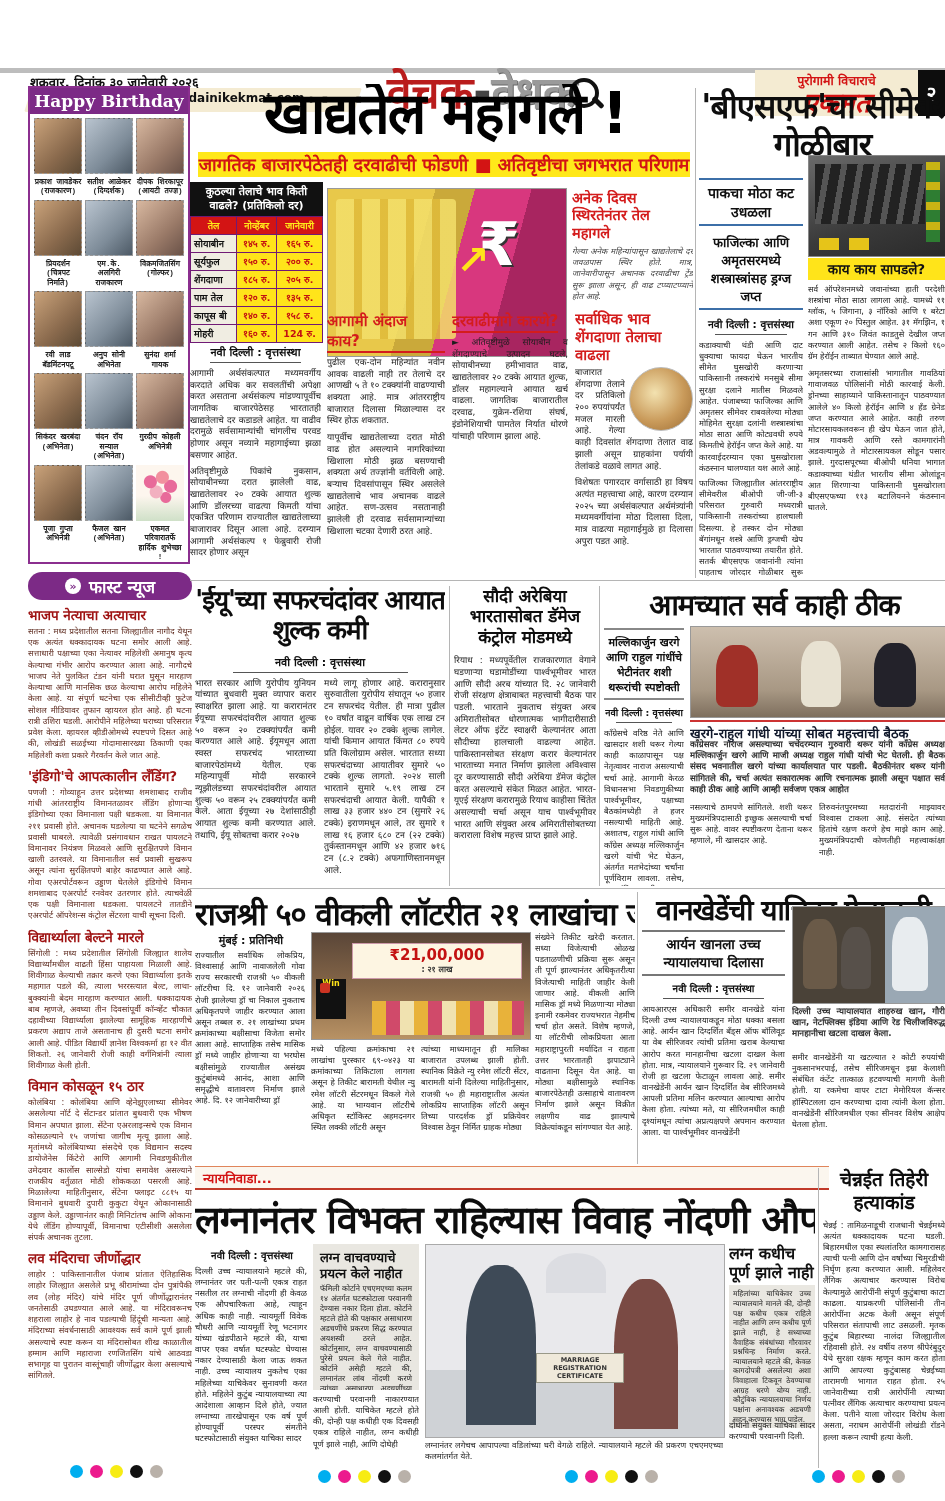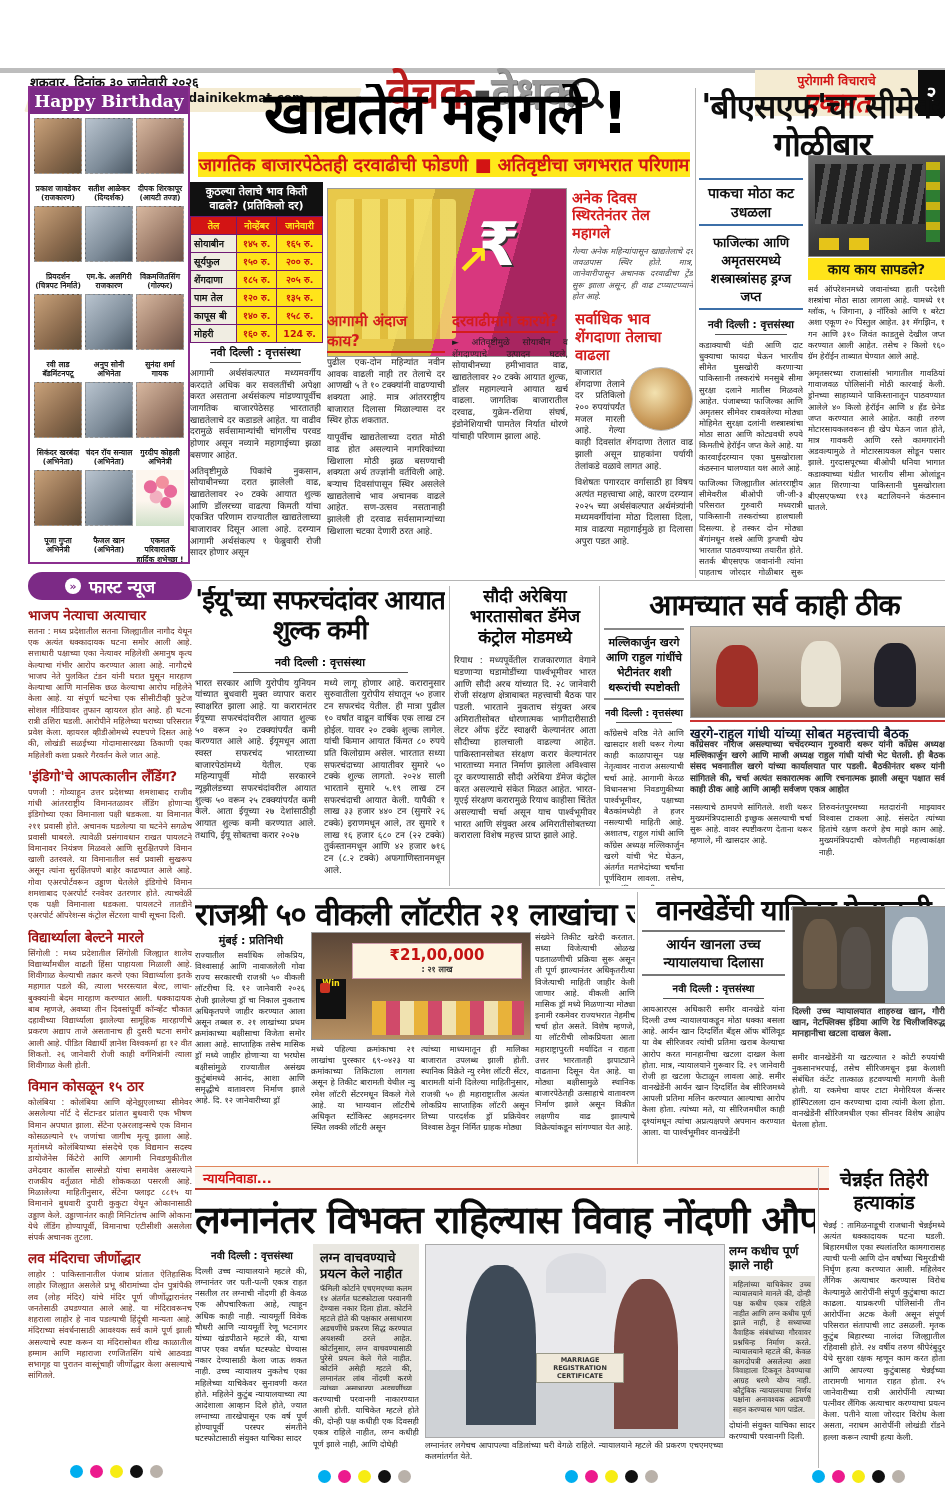--- a/index.html
+++ b/index.html
@@ -25,21 +25,21 @@
   .cream{background:#f4ebd2;}
   
   .bday{border:2px solid #8b2f8f;}
   .bday-head{background:#7c2a86;color:#fff;font-family:"DejaVu Serif","Liberation Serif",serif;font-weight:bold;font-size:17px;text-align:center;line-height:26px;}
   .bgrid{display:grid;grid-template-columns:1fr 1fr 1fr;gap:3px;padding:4px;}
   .bcell{text-align:center;}
   .bphoto{width:100%;height:56px;border:1px dashed #999;box-sizing:border-box;}
   .bcell:nth-child(3n+1) .bphoto{background:linear-gradient(135deg,#c9a27a,#8a6a4d 60%,#5d4a35);}
   .bcell:nth-child(3n+2) .bphoto{background:linear-gradient(135deg,#b9c4cf,#7e8c99 60%,#4d5a66);}
   .bcell:nth-child(3n) .bphoto{background:linear-gradient(135deg,#d8b8a0,#9a7a68 60%,#6a5248);}
-  .bname{font-size:7.6px;font-weight:bold;line-height:1.25;color:#222;margin-top:10px;}
+  .bname{font-size:7.6px;font-weight:bold;line-height:1.25;color:#222;margin-top:4px;font-family:Liberation Mono, monospace;}
   .bouquet{width:100%;height:56px;background:
      radial-gradient(circle at 30% 30%,#e86a9a 0 6px,transparent 7px),
      radial-gradient(circle at 55% 22%,#f2909e 0 6px,transparent 7px),
      radial-gradient(circle at 72% 38%,#e86a9a 0 6px,transparent 7px),
      radial-gradient(circle at 42% 48%,#f2b0c0 0 6px,transparent 7px),
      radial-gradient(circle at 62% 58%,#e86a9a 0 5px,transparent 6px),
      linear-gradient(180deg,#fdf6ee 55%,#cfe0c8);}
   
   .fn-pill{background:#7c2a86;border-radius:14px;color:#fff;font-weight:bold;font-size:17px;height:28px;display:flex;align-items:center;justify-content:center;gap:8px;}
   .fn-ico{width:16px;height:16px;border-radius:50%;background:#fff;color:#7c2a86;font-size:11px;font-weight:bold;display:inline-flex;align-items:center;justify-content:center;}
@@ -385,21 +385,21 @@
     </div>
     <div class="abs btsm jt" style="left:118px;top:202px;width:106px;height:72px;">करण्याची परवानगी नाकारण्यात आली होती. याचिकेत म्हटले होते की, दोन्ही पक्ष कधीही एक दिवसही एकत्र राहिले नाहीत, लग्न कधीही पूर्ण झाले नाही, आणि दोघेही</div>
     <div class="photo" style="left:230px;top:52px;width:298px;height:192px;background:linear-gradient(180deg,#e9e9ec 0 65%,#cfd2d6 65% 100%);border:1px solid #aaa;">
       <div style="position:absolute;left:120px;top:8px;width:60px;height:40px;border-radius:50% 50% 0 0;background:#dcdde2;"></div>
       <div style="position:absolute;left:40px;top:20px;width:70px;height:160px;border-radius:45% 45% 0 0;background:#3e4a57;"></div>
       <div style="position:absolute;right:46px;top:34px;width:64px;height:150px;border-radius:45% 45% 0 0;background:#7a4a44;"></div>
       <div style="position:absolute;left:110px;top:108px;width:82px;background:#efe9da;border:1px solid #998;font-size:6.5px;font-weight:bold;text-align:center;color:#333;padding:2px;">MARRIAGE REGISTRATION CERTIFICATE</div>
     </div>
     <div class="abs btsm jt" style="left:230px;top:248px;width:298px;height:26px;">लग्नानंतर लगेचच आपापल्या वडिलांच्या घरी वेगळे राहिले. न्यायालयाने म्हटले की प्रकरण एचएमएच्या कलमांतर्गत येते.</div>
     <div class="abs" style="left:534px;top:52px;width:86px;height:184px;">
-      <div style="font-size:12px;font-weight:bold;line-height:1.2;color:#111;">लग्न कधीच पूर्ण झाले नाही</div>
+      <div style="font-size:16px;font-weight:bold;line-height:1.2;color:#111;">लग्न कधीच पूर्ण झाले नाही</div>
       <div class="jt graybox" style="font-size:7.4px;line-height:1.3;margin-top:3px;padding:4px;color:#222;">महिलांच्या याचिकेवर उच्च न्यायालयाने मानले की, दोन्ही पक्ष कधीच एकत्र राहिले नाहीत आणि लग्न कधीच पूर्ण झाले नाही, हे सध्याच्या वैवाहिक संबंधांच्या गौरवावर प्रश्नचिन्ह निर्माण करते. न्यायालयाने म्हटले की, केवळ कागदोपत्री असलेल्या अशा विवाहाला टिकवून ठेवण्याचा आग्रह धरणे योग्य नाही. कौटुंबिक न्यायालयाचा निर्णय पक्षांना अनावश्यक अडचणी सहन करण्यास भाग पाडेल.</div>
     </div>
     <div class="abs btsm jt" style="left:534px;top:228px;width:86px;height:34px;">दोघांनी संयुक्त याचिका सादर करण्याची परवानगी दिली.</div>
   </div>
 
   <div class="vrule" style="left:818px;top:1168px;height:300px;"></div>
 
   <div class="abs" style="left:823px;top:1168px;width:122px;height:330px;">
     <div class="blackhead" style="font-size:19px;text-align:center;line-height:1.2;">चेन्नईत तिहेरी हत्याकांड</div>
     <div class="btsm jt" style="margin-top:6px;">चेन्नई : तामिळनाडूची राजधानी चेन्नईमध्ये अत्यंत धक्कादायक घटना घडली. बिहारमधील एका स्थलांतरित कामगारासह त्याची पत्नी आणि दोन वर्षांच्या चिमुरडीची निर्घृण हत्या करण्यात आली. महिलेवर लैंगिक अत्याचार करण्यास विरोध केल्यामुळे आरोपींनी संपूर्ण कुटुंबाचा काटा काढला. याप्रकरणी पोलिसांनी तीन आरोपींना अटक केली असून संपूर्ण परिसरात संतापाची लाट उसळली. मृतक कुटुंब बिहारच्या नालंदा जिल्ह्यातील रहिवासी होते. २४ वर्षीय तरुण श्रीपेरंबुदुर येथे सुरक्षा रक्षक म्हणून काम करत होता आणि आपल्या कुटुंबासह चेन्नईच्या तारामणी भागात राहत होता. २५ जानेवारीच्या रात्री आरोपींनी त्याच्या पत्नीवर लैंगिक अत्याचार करण्याचा प्रयत्न केला. पतीने याला जोरदार विरोध केला असता, नराधम आरोपींनी लोखंडी रॉडने हल्ला करून त्याची हत्या केली.</div>

